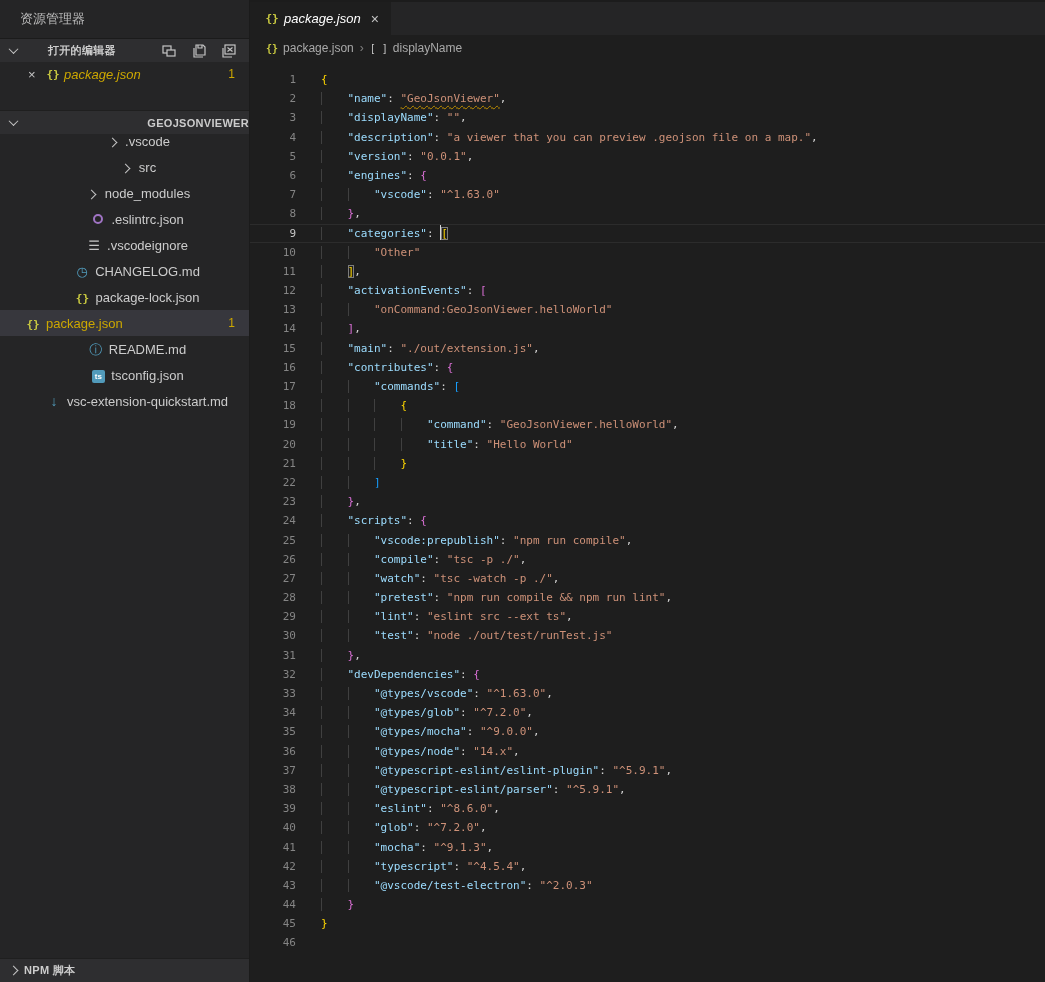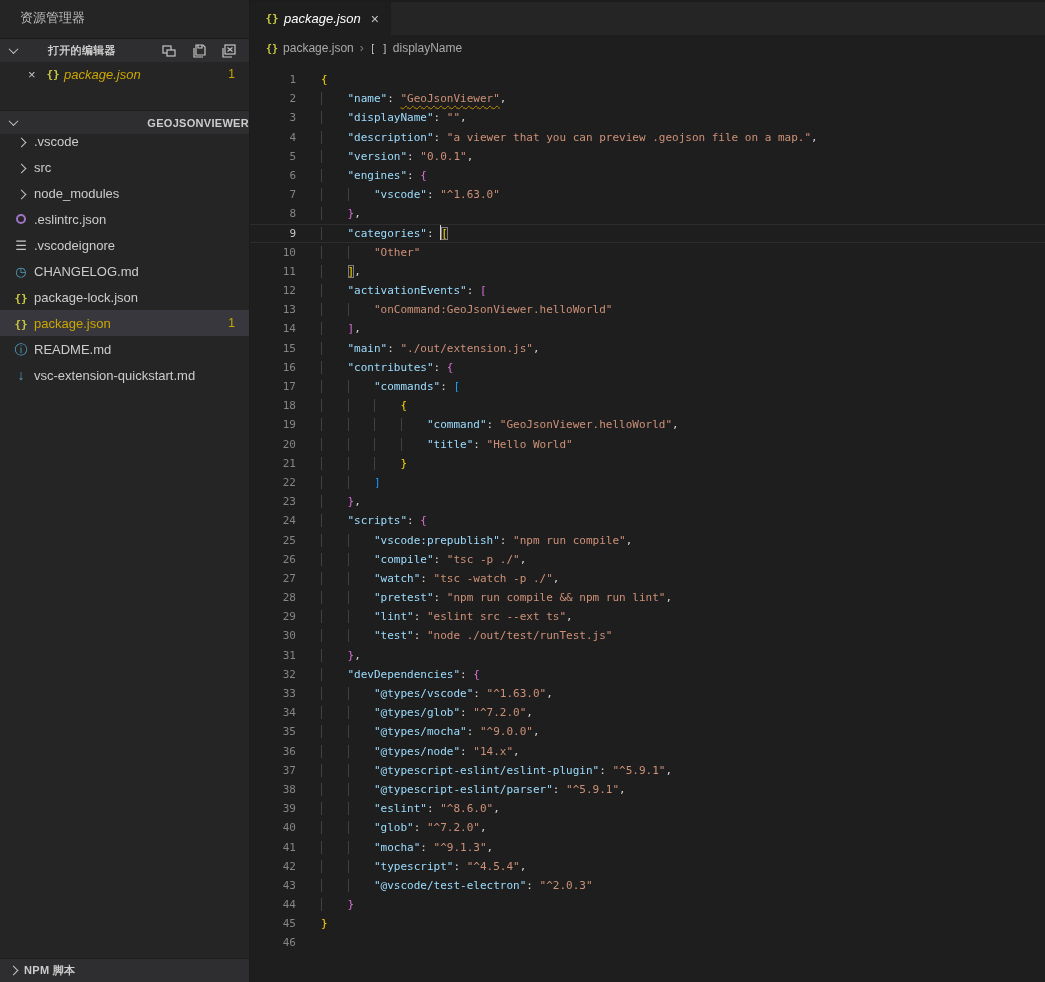--- a/index.html
+++ b/index.html
@@ -3,41 +3,41 @@
 <meta charset="utf-8">
 <style>
   * { margin:0; padding:0; box-sizing:border-box; }
   html,body { width:1045px; height:982px; overflow:hidden; background:#1e1e1e;
     font-family:"Liberation Sans", sans-serif; }
   .app { position:relative; width:1045px; height:982px; }
 
   
   .sidebar { position:absolute; left:0; top:0; width:249px; height:982px;
     background:#252526; color:#cccccc; font-size:13px; }
-  .sb-title { height:38px; line-height:38px; padding-left:20px; font-size:13px; color:#bbbbbb;font-family:Liberation Mono, monospace; }
+  .sb-title { height:38px; line-height:38px; padding-left:20px; font-size:13px; color:#bbbbbb; }
   .sec-header { height:24px; display:flex; align-items:center; background:#2e2e30;
     border-top:1px solid #1f1f1f; font-size:11px; font-weight:bold; color:#cccccc;
     padding-left:4px; cursor:pointer; }
   .sec-header .lbl { margin-left:4px; letter-spacing:.3px; }
   .chev { width:7px; height:7px; border-right:1.5px solid #c5c5c5; border-bottom:1.5px solid #c5c5c5;
     display:inline-block; flex:none; margin:0 3px 0 6px; }
   .chev.down { transform:rotate(45deg) translate(-1px,-1px); }
   .chev.right { transform:rotate(-45deg); }
   .hdr-actions { margin-left:auto; display:flex; gap:14px; padding-right:12px; }
   .hdr-actions svg { display:block; }
 
   .oe-row { height:24px; display:flex; align-items:center; padding-left:28px; }
   .close-x { color:#c5c5c5; font-size:13px; width:16px; cursor:pointer; }
   .json-glyph { font-family:"DejaVu Sans Mono", monospace; font-weight:bold; color:#cbcb41;
     font-size:11px; width:18px; text-align:center; flex:none; }
   .oe-name { font-style:italic; color:#cca700; margin-left:2px; }
   .badge { margin-left:auto; padding-right:14px; color:#cca700; font-size:12px; }
 
   .tree { position:absolute; top:128px; left:0; right:0; }
-  .tree-row { height:26px; display:flex; align-items:center; padding-left:12px; cursor:pointer; }
+  .tree-row { height:26px; display:flex; align-items:center; padding-left:24px; cursor:pointer;justify-content:center; }
   .tree-row.selected { background:#37373d; }
   .tree-row .icon { width:18px; flex:none; text-align:center; font-size:13px; line-height:1; }
   .tree-row .fname { margin-left:4px; color:#cccccc; }
   .tree-row.warn .fname { color:#cca700; }
   .ic-blue { color:#519aba; } .ic-gray { color:#c5c5c5; }
   .ic-eslint { display:inline-block; width:10px; height:10px; border:2.5px solid #a074c4; border-radius:50%; }
   .ic-ts { display:inline-block; width:13px; height:13px; background:#519aba; border-radius:2px;
     color:#ffffff; font-size:8px; font-weight:bold; line-height:13px; text-align:center; }
   .ic-md { color:#519aba; font-weight:bold; font-size:14px; }
 
@@ -148,20 +148,24 @@
           <span class="fname">package-lock.json</span>
         </div>
         <div class="tree-row selected warn">
           <span class="icon"><span class="json-glyph" style="width:auto">{}</span></span>
           <span class="fname">package.json</span>
           <span class="badge">1</span>
         </div>
         <div class="tree-row">
           <span class="icon ic-blue">ⓘ</span>
           <span class="fname">README.md</span>
+        </div>
+        <div class="tree-row">
+          <span class="icon"><span class="ic-ts">ts</span></span>
+          <span class="fname">tsconfig.json</span>
         </div>
         <div class="tree-row">
           <span class="icon"><span class="ic-md">↓</span></span>
           <span class="fname">vsc-extension-quickstart.md</span>
         </div>
       </div>
 
     <div class="sb-bottom" id="sb-bottom">
         <div class="sec-header">
           <span class="chev right"></span>

